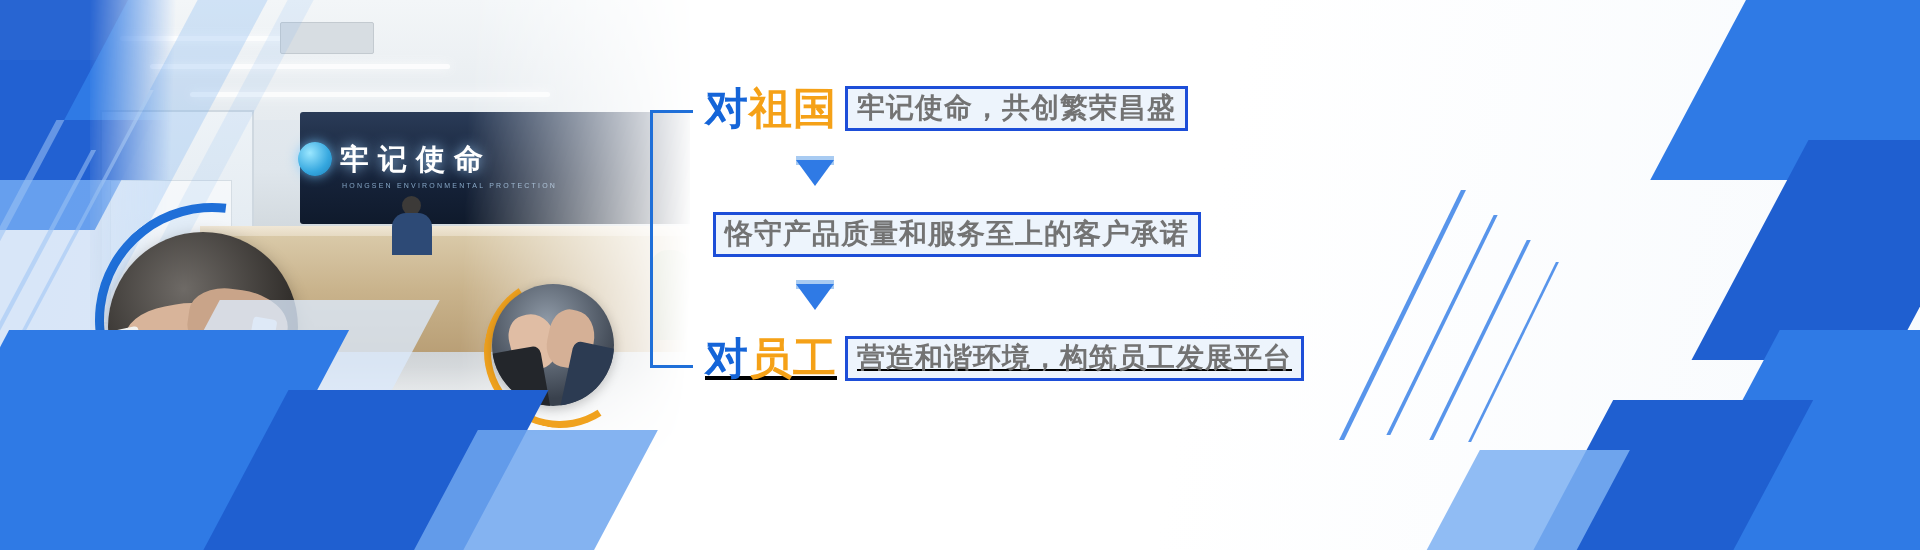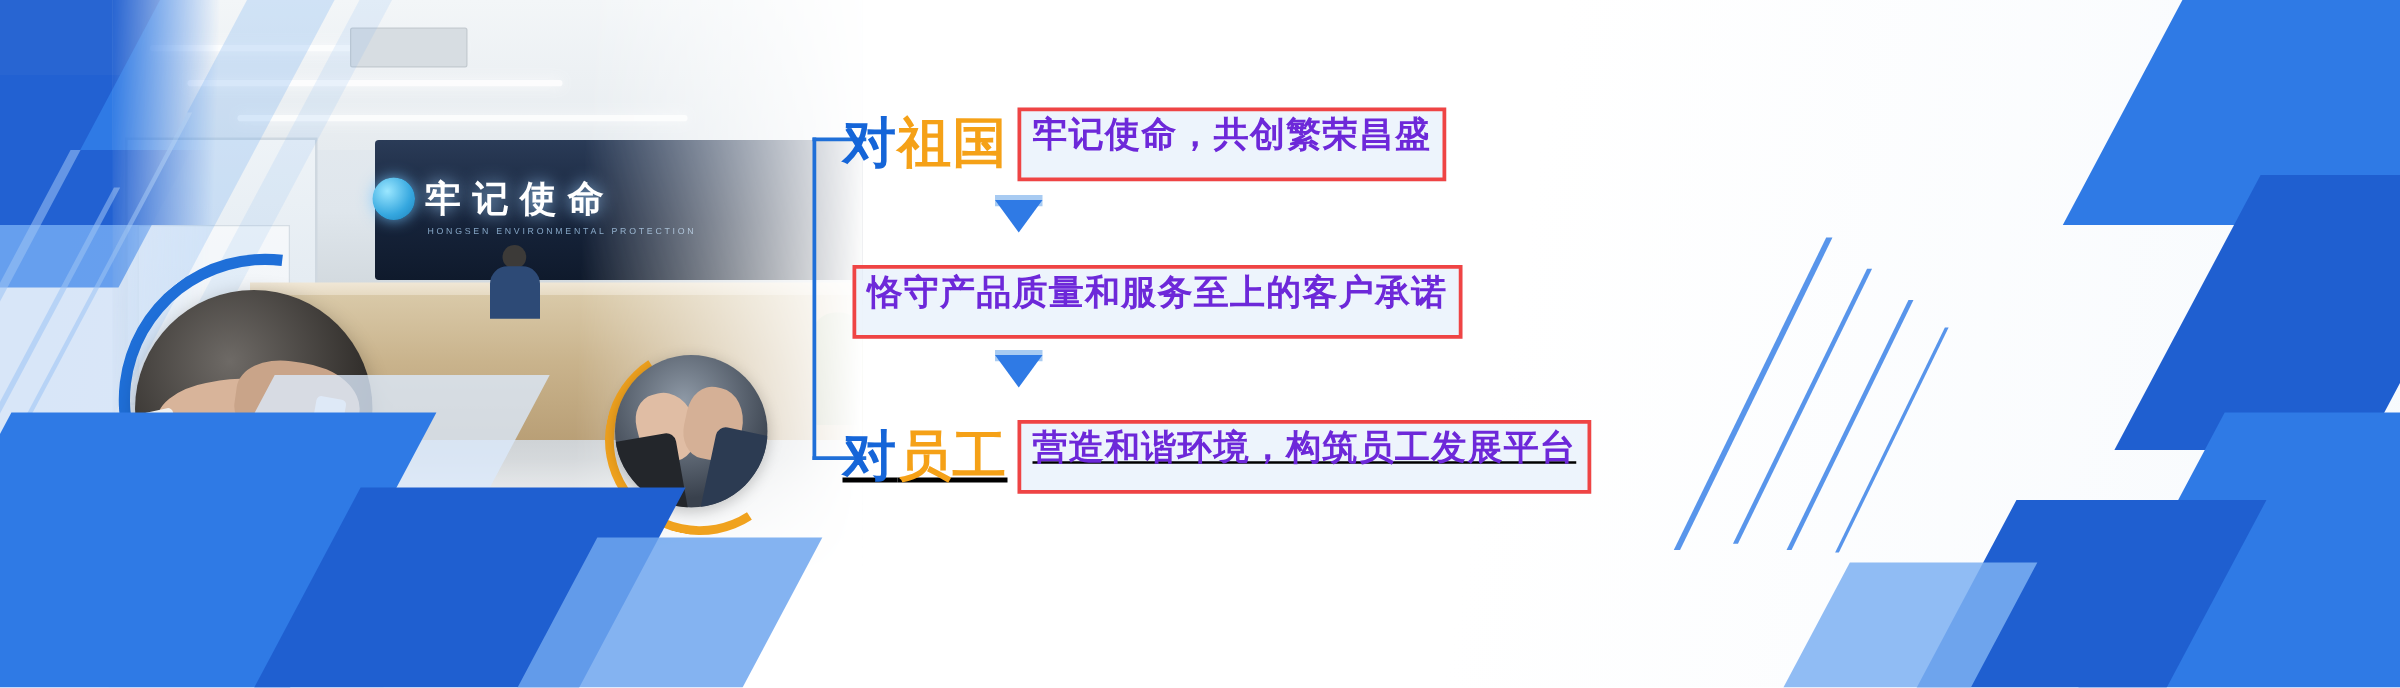--- a/index.html
+++ b/index.html
@@ -232,41 +232,41 @@
     position:absolute;left:650px;top:86px;width:700px;height:300px;
   }
   .bracket{
     position:absolute;left:0;top:24px;width:40px;height:252px;
     border-left:3px solid #1f6fd8;
     border-top:3px solid #1f6fd8;
     border-bottom:3px solid #1f6fd8;
   }
 
   .row{
-    position:absolute;left:24px;display:flex;align-items:center;
+    position:absolute;left:55px;display:flex;align-items:center;
     white-space:nowrap;
   }
   .row1{top:0;}
   .row2{top:126px;}
   .row3{top:250px;text-decoration:underline;}
 
   .lead{
     font-size:43px;font-weight:700;line-height:1;
     font-family:"DejaVu Sans","Liberation Sans",sans-serif;
     letter-spacing:1px;
   }
   .lead .c-blue{color:#1565d8;}
   .lead .c-orange{color:#f5a117;}
 
   .tagbox{
     margin-left:8px;
-    border:3px solid #ef4444;
+    border:3px solid #1d4ed8;
     background:rgba(222,235,250,.55);
-    padding:5px 9px 20px 9px;
-    color:#6d28d9;
+    padding:5px 9px 6px 9px;
+    color:#737373;
     font-size:28px;font-weight:700;line-height:1;
     font-family:"DejaVu Sans","Liberation Sans",sans-serif;
     letter-spacing:1px;
   }
 
   .arrow{
     position:absolute;left:146px;width:0;height:0;
     border-left:19px solid transparent;
     border-right:19px solid transparent;
     border-top:26px solid #2f7ae5;

